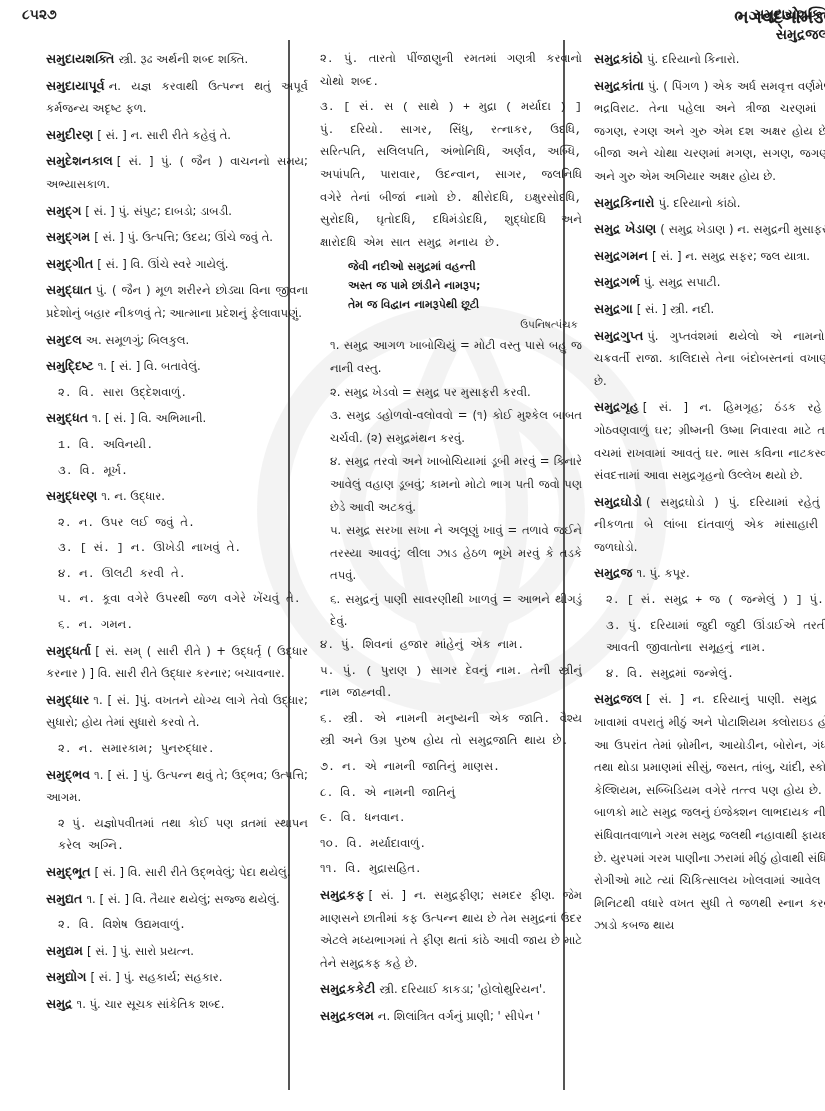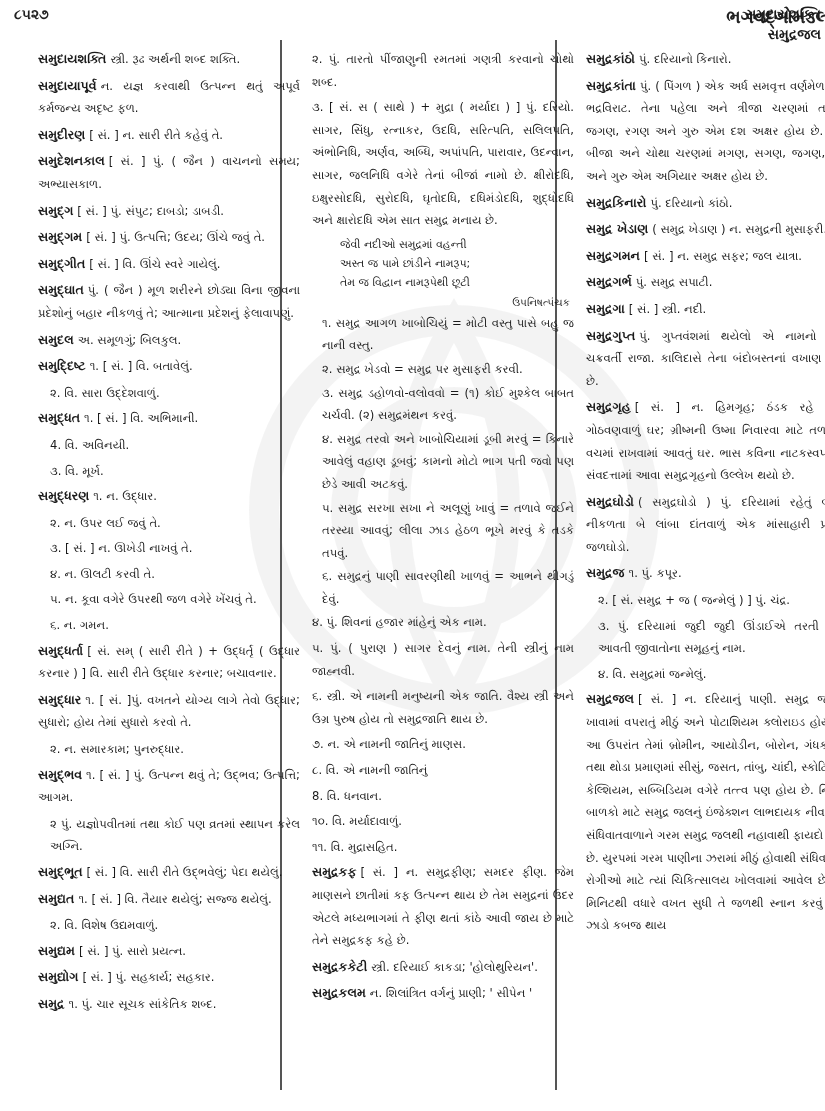--- a/index.html
+++ b/index.html
@@ -2,21 +2,21 @@
 <html><head>
   <meta charset="utf-8">
   <style>
     * { box-sizing: border-box; margin: 0; padding: 0; }
     html, body { width: 825px; height: 1111px; background: #ffffff; overflow: hidden; }
     body {
       font-family: "DejaVu Sans", "Liberation Sans", sans-serif;
       color: #1a1a1a;
       position: relative;
     }
-    .page { position: absolute; left: 4px; top: 0; width: 713px; height: 1111px; }
+    .page { position: absolute; left: 12px; top: 0; width: 713px; height: 1111px; }
     .watermark {
       position: absolute; left: 240px; top: 230px; width: 420px; height: 560px;
       pointer-events: none; opacity: 0.09;
     }
     .header {
       position: absolute; left: 0; top: 0; width: 825px; height: 46px;
     }
     .pageno { position: absolute; left: 10px; top: 6px; font-size: 14px; font-weight: bold; color: #222; }
     .book-title { position: absolute; left: 0; width: 825px; top: 6px; text-align: right; font-size: 18px; font-weight: bold; color: #222; }
     .guide-first { position: absolute; right: 8px; top: 6px; font-size: 14px; font-weight: bold; }
@@ -28,23 +28,23 @@
     }
     .col-1 { left: 10px; width: 262px; }
     .col-2 { left: 284px; width: 262px; }
     .col-3 { left: 558px; width: 262px; }
     .rule { position: absolute; top: 40px; width: 1.5px; height: 1050px; background: #555; }
     .rule-1 { left: 276px; }
     .rule-2 { left: 551px; }
     .entry { margin-bottom: 4px; text-align: justify; }
     .entry .hw { font-weight: bold; font-size: 12.6px; margin-right: 4px; }
     .entry .def { }
-    .sense { padding-left: 12px; margin-bottom: 3px; text-align: justify; }
+    .sense { padding-left: 12px; margin-bottom: 3px; text-align: justify; font-family: Liberation Mono, monospace; }
     .sense.flush { padding-left: 0; }
-    .quote { padding-left: 28px; line-height: 19px; font-size: 11px; }
+    .quote { padding-left: 28px; line-height: 19px; font-size: 11px; font-weight: bold; }
     .quote-src { text-align: right; font-size: 10.5px; line-height: 20px; padding-right: 4px; }
     .idiom { padding-left: 10px; text-align: justify; margin-bottom: 1px; }
   </style>
 </head>
 <body>
 
 <div class="page">
 
   <svg class="watermark" viewBox="0 0 420 560">
     <circle cx="210" cy="280" r="190" fill="none" stroke="#888" stroke-width="30"></circle>
@@ -70,21 +70,21 @@
         <div class="entry"><span class="hw">સમુદીરણ</span><span class="def">[ સં. ] ન. સારી રીતે કહેવું તે.</span></div>
         <div class="entry"><span class="hw">સમુદેશનકાલ</span><span class="def">[ સં. ] પું. ( જૈન ) વાચનનો સમય; અભ્યાસકાળ.</span></div>
         <div class="entry"><span class="hw">સમુદ્ગ</span><span class="def">[ સં. ] પું. સંપુટ; દાબડો; ડાબડી.</span></div>
         <div class="entry"><span class="hw">સમુદ્ગમ</span><span class="def">[ સં. ] પું. ઉત્પત્તિ; ઉદય; ઊંચે જવું તે.</span></div>
         <div class="entry"><span class="hw">સમુદ્ગીત</span><span class="def">[ સં. ] વિ. ઊંચે સ્વરે ગાયેલું.</span></div>
         <div class="entry"><span class="hw">સમુદ્ઘાત</span><span class="def">પું. ( જૈન ) મૂળ શરીરને છોડ્યા વિના જીવના પ્રદેશોનું બહાર નીકળવું તે; આત્માના પ્રદેશનું ફેલાવાપણું.</span></div>
         <div class="entry"><span class="hw">સમુદલ</span><span class="def">અ. સમૂળગું; બિલકુલ.</span></div>
         <div class="entry"><span class="hw">સમુદ્દિષ્ટ</span><span class="def">૧. [ સં. ] વિ. બતાવેલું.</span></div>
         <div class="sense">૨. વિ. સારા ઉદ્દેશવાળું.</div>
         <div class="entry"><span class="hw">સમુદ્ધત</span><span class="def">૧. [ સં. ] વિ. અભિમાની.</span></div>
-        <div class="sense">4. વિ. અવિનયી.</div>
+        <div class="sense">1. વિ. અવિનયી.</div>
         <div class="sense">૩. વિ. મૂર્ખ.</div>
         <div class="entry"><span class="hw">સમુદ્ધરણ</span><span class="def">૧. ન. ઉદ્ધાર.</span></div>
         <div class="sense">૨. ન. ઉપર લઈ જવું તે.</div>
         <div class="sense">૩. [ સં. ] ન. ઊખેડી નાખવું તે.</div>
         <div class="sense">૪. ન. ઊલટી કરવી તે.</div>
         <div class="sense">૫. ન. કૂવા વગેરે ઉપરથી જળ વગેરે ખેંચવું તે.</div>
         <div class="sense">૬. ન. ગમન.</div>
         <div class="entry"><span class="hw">સમુદ્ધર્તા</span><span class="def">[ સં. સમ્ ( સારી રીતે ) + ઉદ્ધર્તૃ ( ઉદ્ધાર કરનાર ) ] વિ. સારી રીતે ઉદ્ધાર કરનાર; બચાવનાર.</span></div>
         <div class="entry"><span class="hw">સમુદ્ધાર</span><span class="def">૧. [ સં. ]પું. વખતને યોગ્ય લાગે તેવો ઉદ્ધાર; સુધારો; હોય તેમાં સુધારો કરવો તે.</span></div>
         <div class="sense">૨. ન. સમારકામ; પુનરુદ્ધાર.</div>
@@ -111,21 +111,21 @@
       <div class="idiom">૨. સમુદ્ર ખેડવો = સમુદ્ર પર મુસાફરી કરવી.</div>
       <div class="idiom">૩. સમુદ્ર ડહોળવો-વલોવવો = (૧) કોઈ મુશ્કેલ બાબત ચર્ચવી. (૨) સમુદ્રમંથન કરવું.</div>
       <div class="idiom">૪. સમુદ્ર તરવો અને ખાબોચિયામાં ડૂબી મરવું = કિનારે આવેલું વહાણ ડૂબવું; કામનો મોટો ભાગ પતી જવો પણ છેડે આવી અટકવું.</div>
       <div class="idiom">૫. સમુદ્ર સરખા સખા ને અલૂણું ખાવું = તળાવે જઈને તરસ્યા આવવું; લીલા ઝાડ હેઠળ ભૂખે મરવું કે તડકે તપવું.</div>
       <div class="idiom">૬. સમુદ્રનું પાણી સાવરણીથી ખાળવું = આભને થીગડું દેવું.</div>
       <div class="sense flush">૪. પું. શિવનાં હજાર માંહેનું એક નામ.</div>
       <div class="sense flush">૫. પું. ( પુરાણ ) સાગર દેવનું નામ. તેની સ્ત્રીનું નામ જાહ્નવી.</div>
       <div class="sense flush">૬. સ્ત્રી. એ નામની મનુષ્યની એક જાતિ. વૈશ્ય સ્ત્રી અને ઉગ્ર પુરુષ હોય તો સમુદ્રજાતિ થાય છે.</div>
       <div class="sense flush">૭. ન. એ નામની જાતિનું માણસ.</div>
       <div class="sense flush">૮. વિ. એ નામની જાતિનું</div>
-      <div class="sense flush">8. વિ. ધનવાન.</div>
+      <div class="sense flush">૯. વિ. ધનવાન.</div>
       <div class="sense flush">૧૦. વિ. મર્યાદાવાળું.</div>
       <div class="sense flush">૧૧. વિ. મુદ્રાસહિત.</div>
       <div id="col2-entries">
           <div class="entry"><span class="hw">સમુદ્રકફ</span><span class="def">[ સં. ] ન. સમુદ્રફીણ; સમદર ફીણ. જેમ માણસને છાતીમાં કફ ઉત્પન્ન થાય છે તેમ સમુદ્રનાં ઉદર એટલે મધ્યભાગમાં તે ફીણ થતાં કાંઠે આવી જાય છે માટે તેને સમુદ્રકફ કહે છે.</span></div>
           <div class="entry"><span class="hw">સમુદ્રકકેટી</span><span class="def">સ્ત્રી. દરિયાઈ કાકડા; 'હોલોથુરિયન'.</span></div>
           <div class="entry"><span class="hw">સમુદ્રકલમ</span><span class="def">ન. શિલાંત્રિત વર્ગનું પ્રાણી; ' સીપેન '</span></div>
         </div>
     </div>
 
     <div class="col col-3" id="col3">

